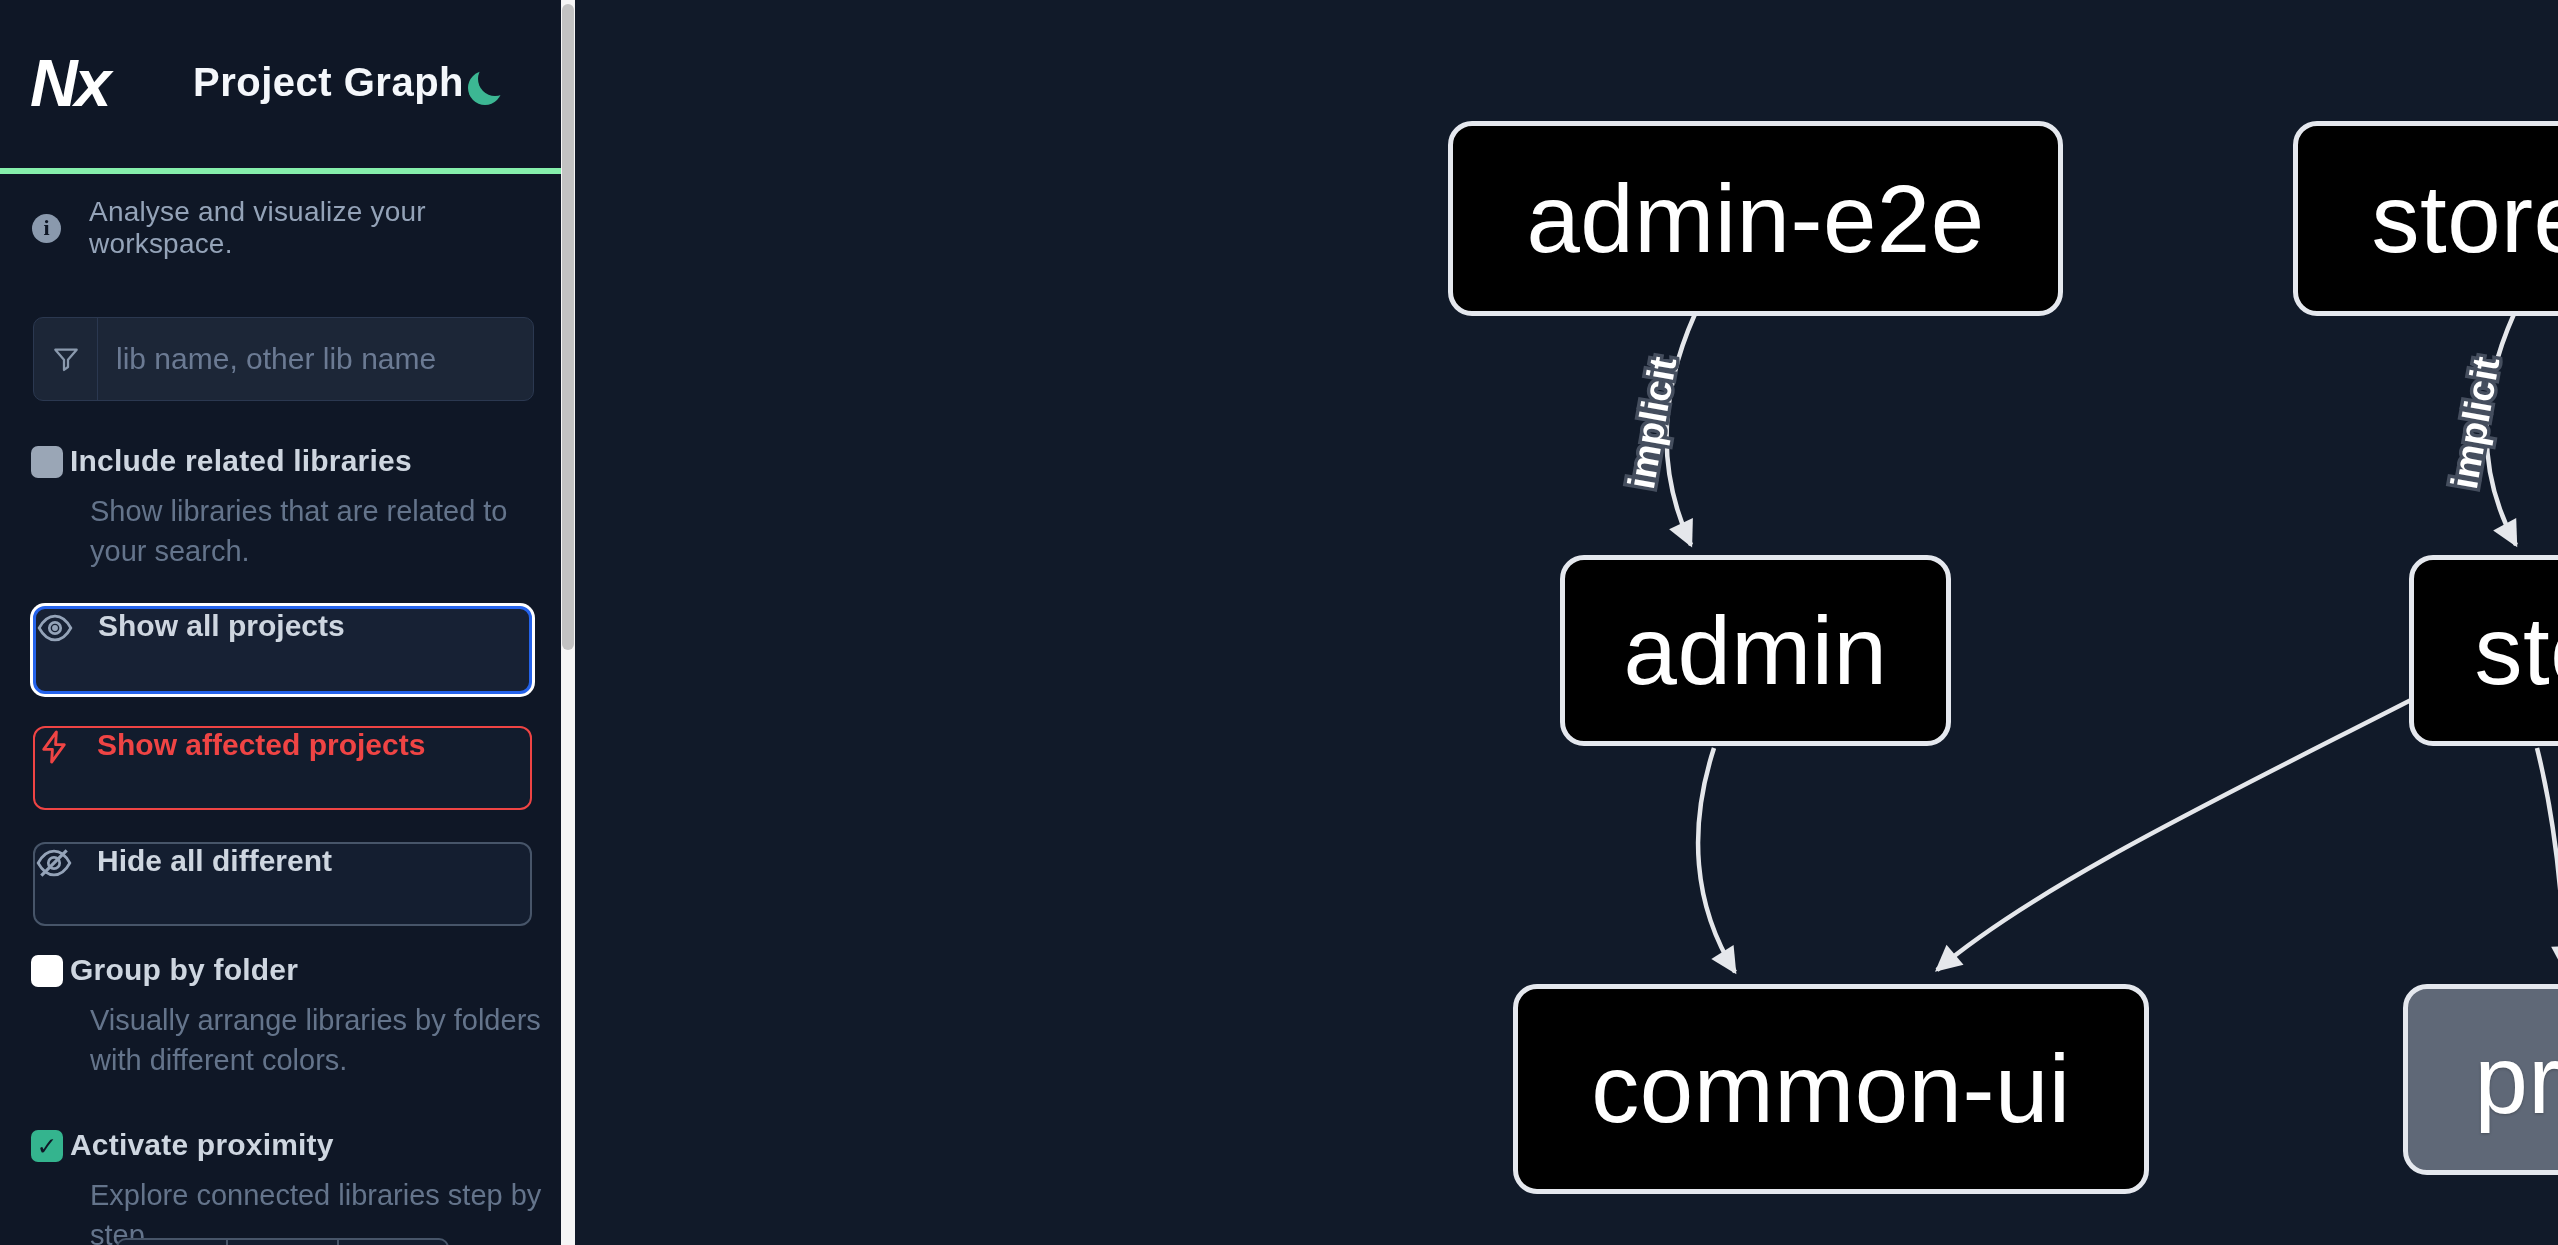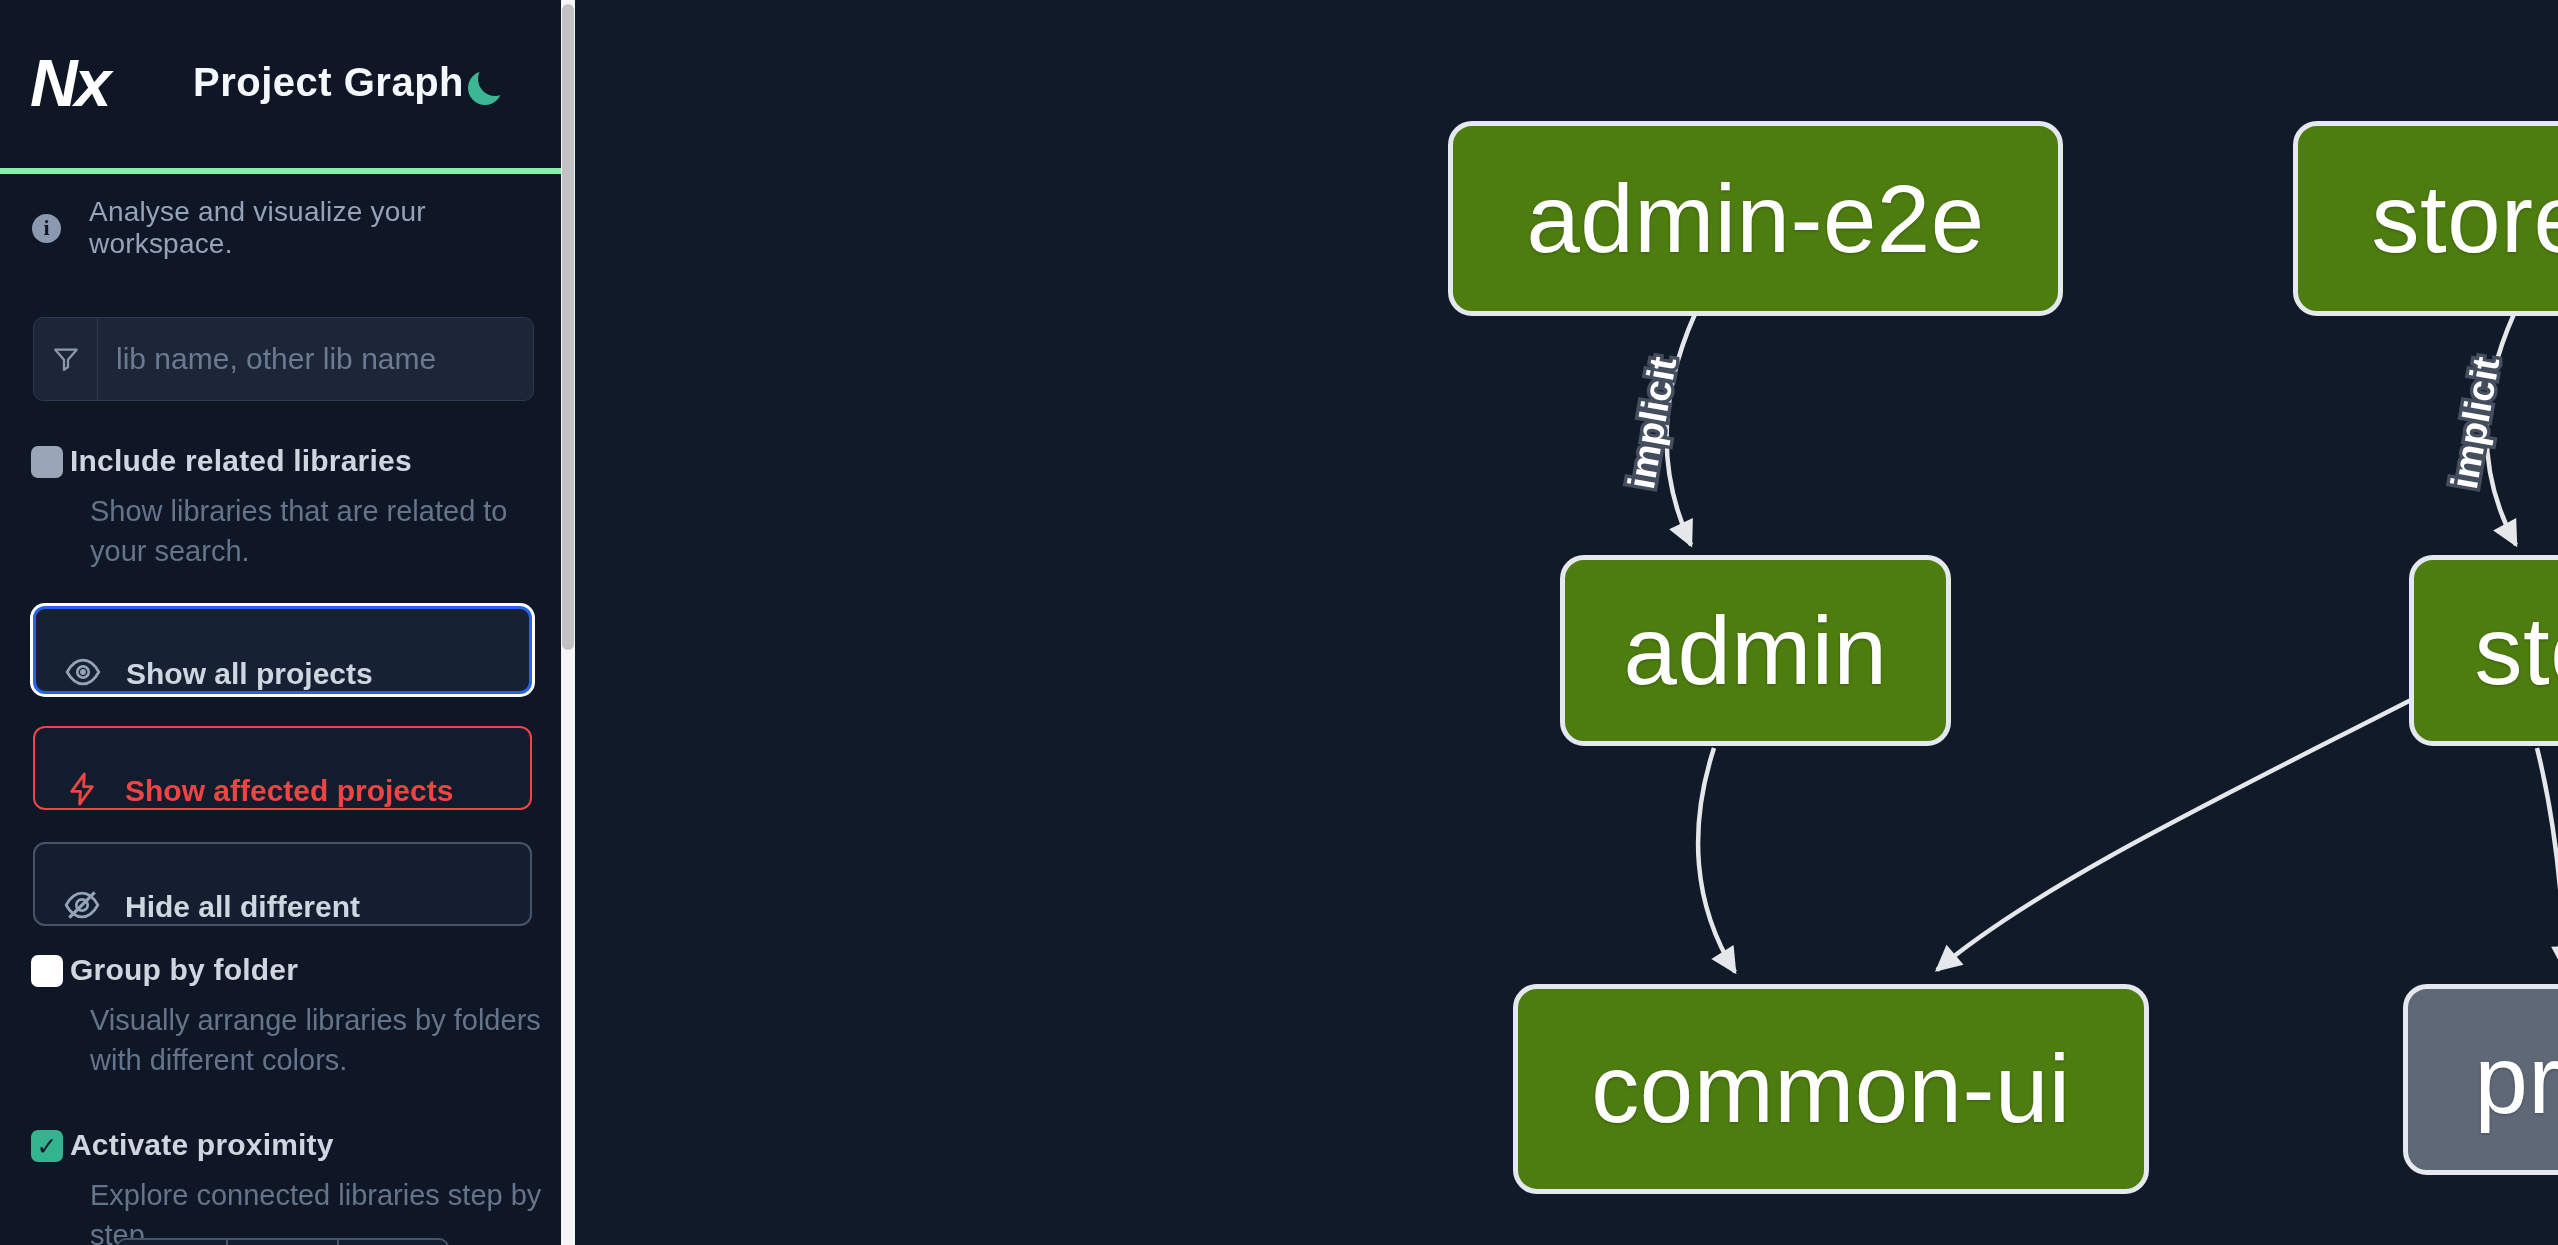--- a/index.html
+++ b/index.html
@@ -81,21 +81,21 @@
     display:block; margin-left:39px;
     font-size:30px; font-weight:700; color:#ced6e0; letter-spacing:0.2px;
   }
   .check-desc {
     display:block; margin-left:59px; margin-top:13px; width:452px;
     font-size:29px; line-height:40px; color:#64748b;
   }
 
   .sb-btn {
     position:absolute; left:33px; width:499px;
-    display:flex; align-items:flex-end; gap:24px; padding-left:28px;
+    display:flex; align-items:flex-start; gap:24px; 
     border-radius:12px; background:#141e30; cursor:pointer;
     font-family:inherit; font-size:30px; font-weight:700; color:#ced6e0;
     border:2px solid #475569;
   }
   .sb-btn .bicon { width:38px; height:38px; flex:none; display:flex; }
   .btn-show-all {
     top:606px; height:88px; background:#172134;
     border:3px solid #2563eb;
     box-shadow:0 0 0 3px #ffffff;
   }
@@ -127,21 +127,21 @@
   .canvas { position:absolute; left:575px; top:0; right:0; bottom:0; }
   .edges { position:absolute; left:0; top:0; width:2558px; height:1245px; }
 
   .node {
     position:absolute; display:flex; align-items:center; justify-content:center;
     border:5px solid #e5e8ee; border-radius:24px;
     color:#ffffff; font-size:96px; letter-spacing:0.5px;
     cursor:pointer; text-shadow:0 1px 3px rgba(0,0,0,0.25);
     line-height:1;
   }
-  .node.pink { background:#4d7c0f; }
+  .node.pink { background:#000000; }
   .node.gray { background:#5f6877; }
 
   .n-admin-e2e { left:873px;  top:121px; width:615px; height:195px; }
   .n-store-e2e { left:1718px; top:121px; width:567px; height:195px; }
   .n-admin     { left:985px;  top:555px; width:391px; height:191px; }
   .n-store     { left:1834px; top:555px; width:347px; height:191px; }
   .n-common-ui { left:938px;  top:984px; width:636px; height:210px; }
   .n-products  { left:1828px; top:984px; width:515px; height:191px; }
 </style>
 </head>

